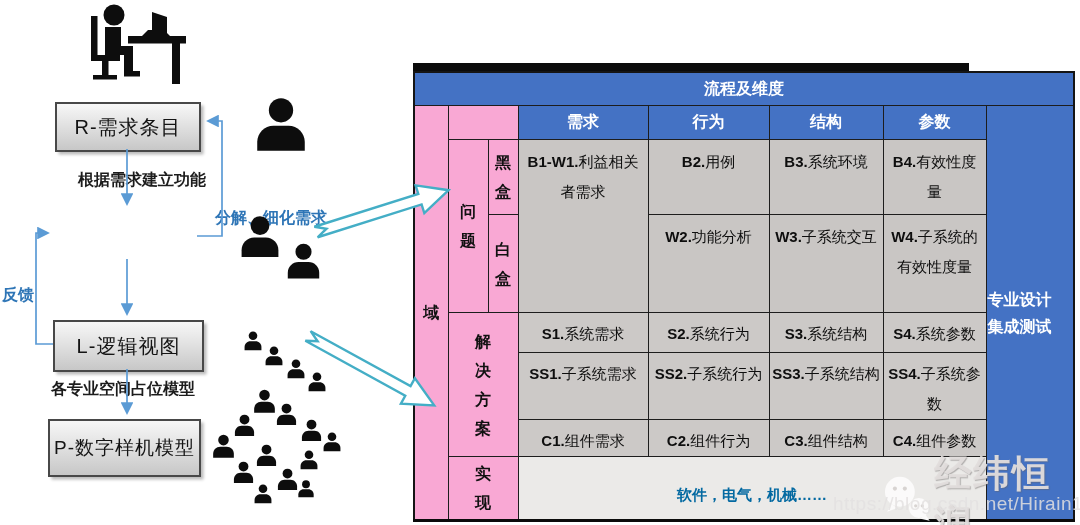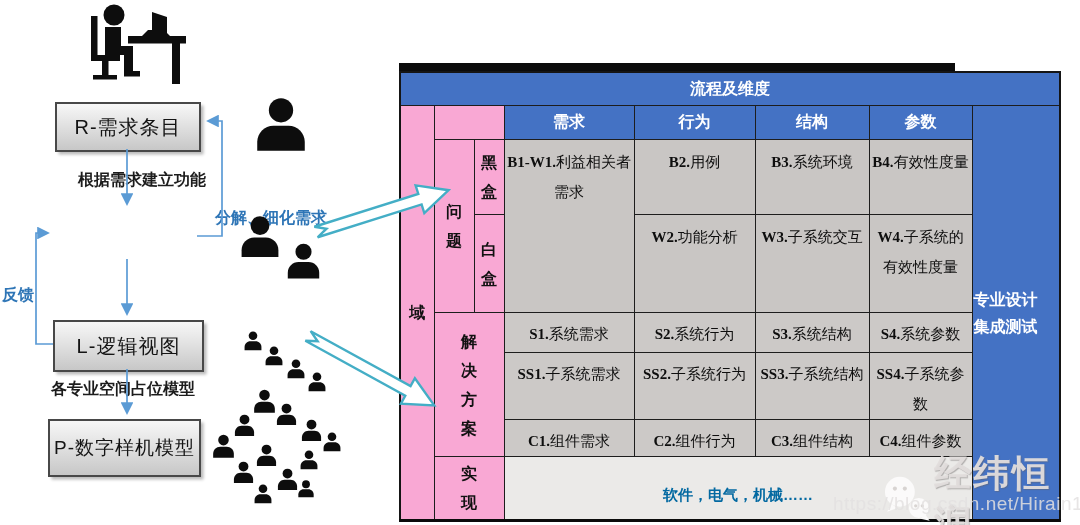--- a/index.html
+++ b/index.html
@@ -14,40 +14,40 @@
         display:flex;align-items:center;justify-content:center;
         font-size:20px;font-weight:500;color:#141414;letter-spacing:1px;}
   .elabel{position:absolute;font-size:16px;font-weight:700;color:#1c1c1c;text-align:center;white-space:nowrap;}
   .bluelabel{position:absolute;font-size:16px;font-weight:700;color:#2E75B6;white-space:nowrap;}
   .person{position:absolute;fill:#0d0d0d;}
   #flow-lines,#big-arrows{position:absolute;left:0;top:0;pointer-events:none;}
   #big-arrows{z-index:6;}
   .cyanarrow{fill:#ffffff;stroke:#44AEC6;stroke-width:2.4;stroke-linejoin:miter;}
 
   
-  .tablewrap{position:absolute;left:399px;top:63px;width:556px;z-index:2;}
+  .tablewrap{position:absolute;left:413px;top:63px;width:556px;z-index:2;}
   .topbar{height:8px;background:#0b0b0b;}
   table.matrix{border-collapse:collapse;table-layout:fixed;width:660px;
                border:2px solid #151515;border-bottom:3px solid #0b0b0b;}
   table.matrix td{border:1px solid #1d1d1d;overflow:hidden;}
   td.title{background:#4472C4;color:#fff;font-weight:700;font-size:16px;text-align:center;height:30px;}
   td.bh{background:#4472C4;color:#fff;font-weight:700;font-size:16px;text-align:center;vertical-align:middle;}
   td.y{background:#f9a8d4;}
   td.vc{vertical-align:middle;text-align:center;}
   .vt{display:inline-block;width:17px;line-height:29px;font-weight:700;font-size:16px;
       word-break:break-all;white-space:normal;color:#111;}
   td.g{background:#C9C6C4;vertical-align:top;text-align:center;
        font-size:15px;line-height:30px;padding:7px 2px 0 2px;color:#0e0e0e;}
   td.g2{background:#CCC9C7;vertical-align:top;text-align:center;
         font-size:15px;line-height:30px;padding:6px 2px 0 2px;color:#0e0e0e;}
   td.light{background:#EBEAE8;vertical-align:top;text-align:center;
            font-size:15px;padding-top:29px;color:#0369a1;font-weight:600;}
   td.bluecol{background:#4472C4;color:#fff;font-weight:700;font-size:16px;
              vertical-align:middle;white-space:pre-line;line-height:27px;}
-  .pfx{font-family:Liberation Serif, serif;font-weight:700;}
+  .pfx{font-family:Liberation Sans, sans-serif;font-weight:700;}
 
   
   .wm{position:absolute;left:880px;top:449px;display:flex;align-items:center;z-index:9;}
   .wmbrand{font-size:37px;font-weight:700;letter-spacing:2px;color:rgba(225,221,220,.95);
            text-shadow:1px 1px 1px rgba(105,100,100,.45);}
   .wmurl{position:absolute;left:833px;top:493px;font-size:19px;z-index:9;
          color:rgba(227,225,225,.85);letter-spacing:.5px;}
 </style>
 </head>
 <body>

